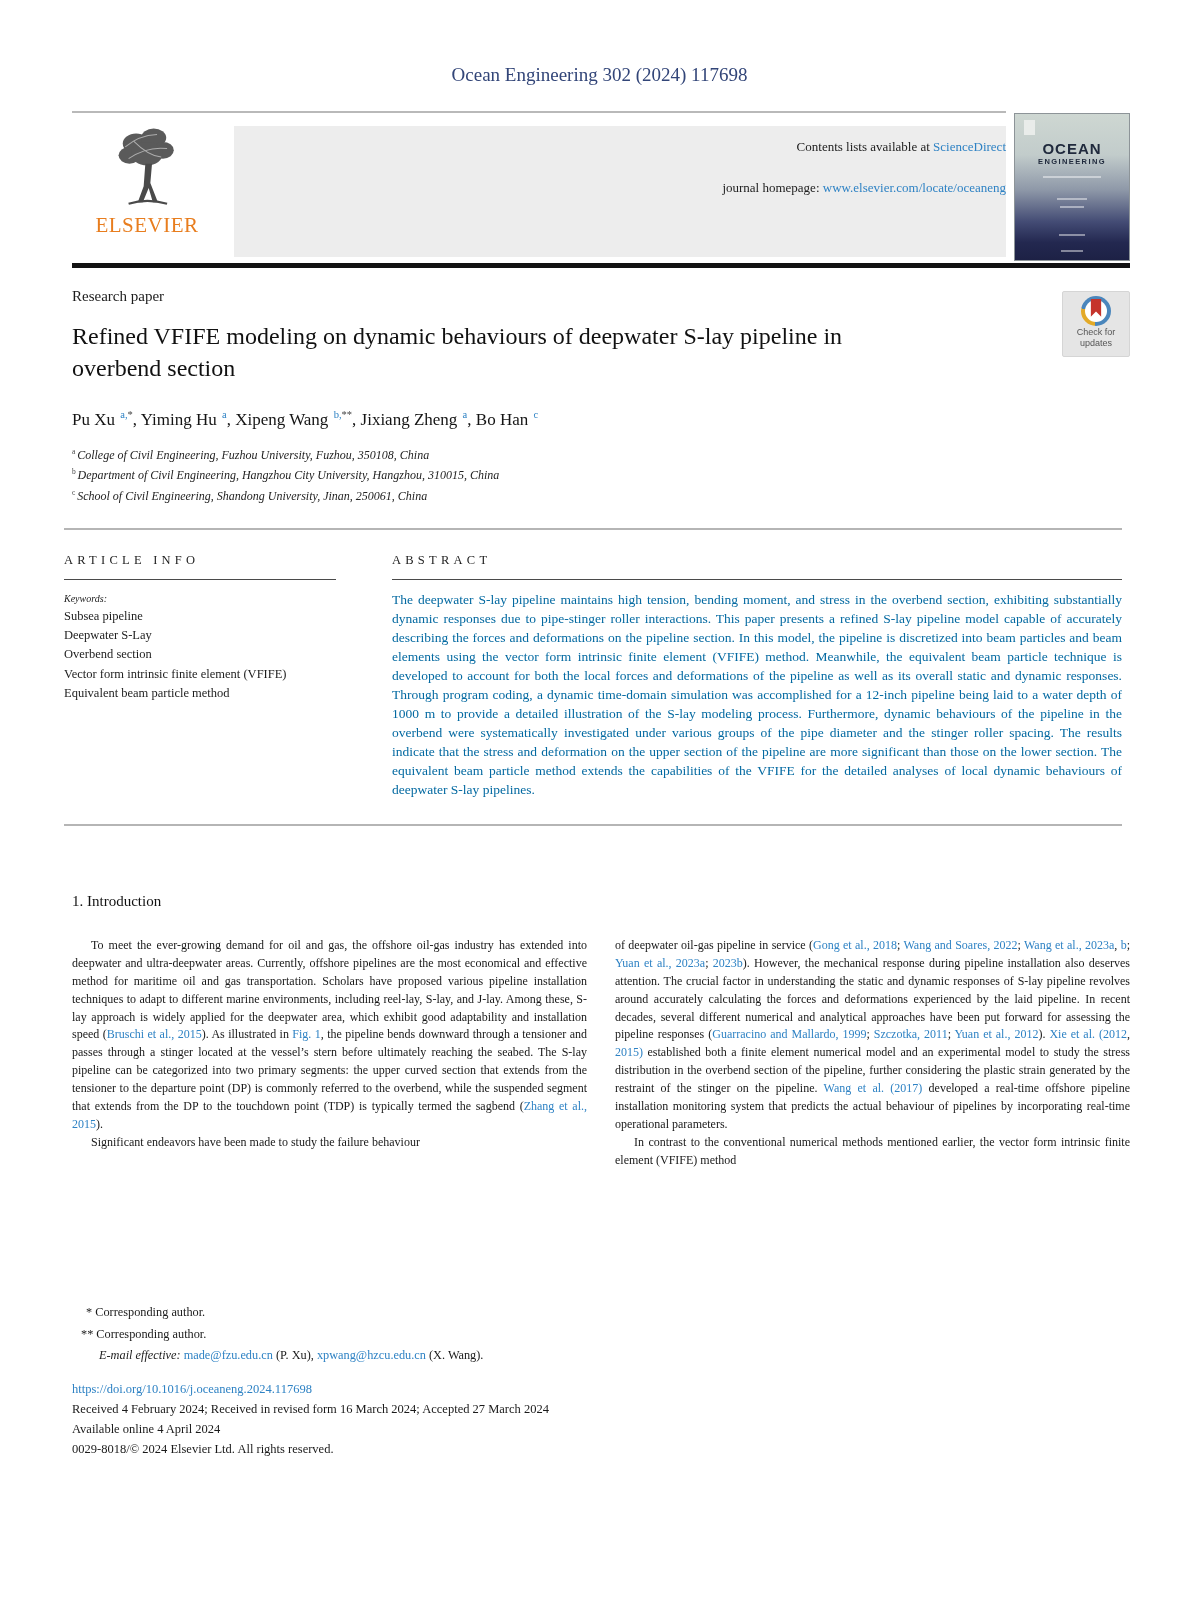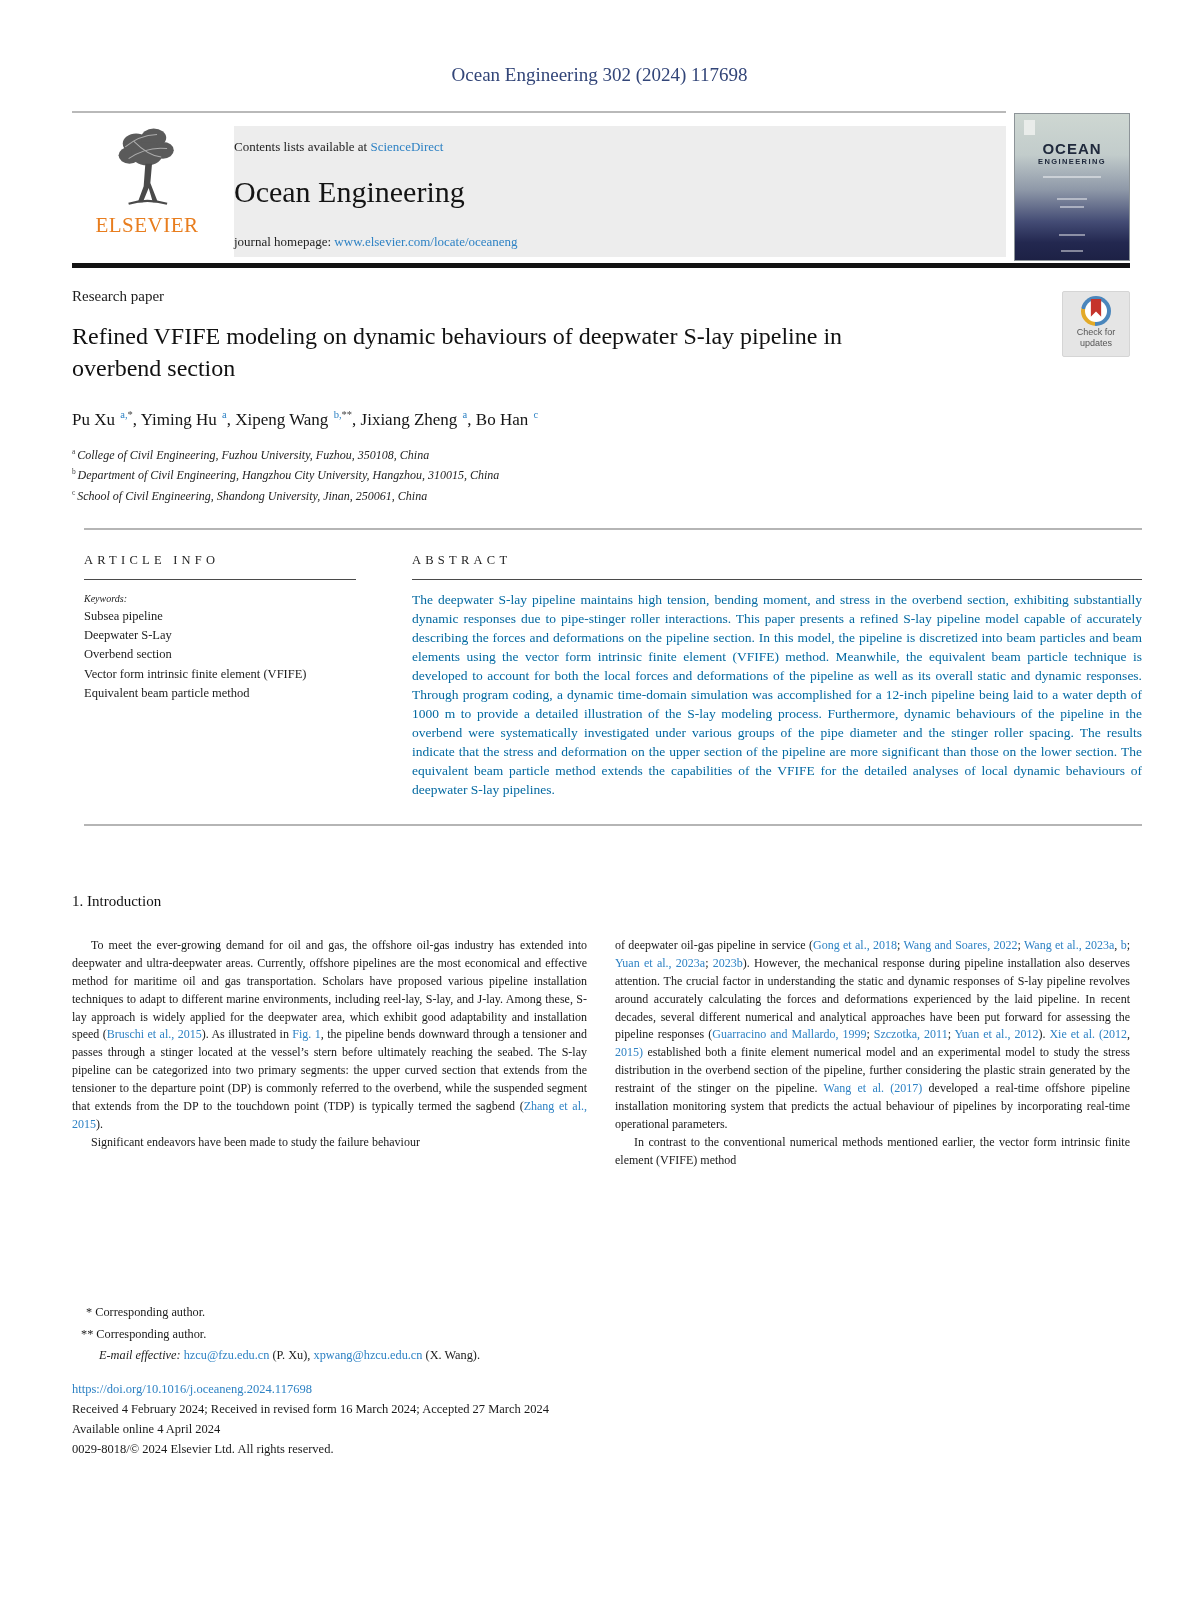--- a/index.html
+++ b/index.html
@@ -19,21 +19,21 @@
   .journal-ref { padding-top:64px; text-align:center; font-size:19px; color:#324578; }
 
   
   .masthead { position:absolute; top:111px; left:72px; width:1058px; height:148px; }
   .masthead-left { position:absolute; left:0; top:0; width:934px; border-top:2px solid #b9b9b9; }
   .masthead-row { display:flex; }
   .elsevier-logo { width:150px; padding-top:8px; text-align:center; }
   .tree-svg { width:92px; height:92px; display:block; margin:0 auto; }
   .elsevier-word { font-size:21px; color:#e87d1e; letter-spacing:0.5px; margin-top:0px; }
   .masthead-box { flex:1; margin-left:12px; margin-top:13px; height:131px; background:#ededed;
-                  text-align:left; box-sizing:border-box; padding-top:13px; }
+                  text-align:right; box-sizing:border-box; padding-top:13px; }
   .contents-line { font-size:13px; color:#222; }
   .masthead-title { font-size:30px; margin-top:20px; color:#141414; }
   .homepage-line { font-size:13px; margin-top:25px; color:#222; }
   .cover-thumb { position:absolute; right:0; top:2px; width:114px; height:146px; border:1px solid #8d9498;
     background:linear-gradient(180deg,#ced7d2 0%,#c2cccb 28%,#8e98a8 52%,#434b74 74%,#232850 88%,#1d2145 100%); }
   .cover-logo-box { position:absolute; top:6px; left:9px; width:11px; height:15px; background:#e9ecea; }
   .cover-title1 { margin-top:26px; text-align:center; font-family:"Liberation Sans",sans-serif;
                   font-weight:bold; font-size:15px; letter-spacing:1px; color:#202a3d; }
   .cover-title2 { text-align:center; font-family:"Liberation Sans",sans-serif; font-weight:bold;
                   font-size:7.5px; letter-spacing:1.4px; color:#202a3d; }
@@ -58,21 +58,21 @@
                  border:1px solid #d5d5d5; border-radius:2px; text-align:center; }
   .cm-circle { position:relative; width:30px; height:30px; margin:4px auto 1px; border-radius:50%;
     background:conic-gradient(#4a86bc 0deg 185deg, #e3aa28 185deg 280deg, #4a86bc 280deg 360deg); }
   .cm-circle::before { content:""; position:absolute; inset:4px; background:#fff; border-radius:50%; }
   .cm-circle::after { content:""; position:absolute; left:50%; top:3px; transform:translateX(-50%);
     width:11px; height:18px; background:#c5342c;
     clip-path:polygon(0 0,100% 0,100% 100%,50% 70%,0 100%); }
   .cm-text { font-family:"Liberation Sans",sans-serif; font-size:9px; color:#555; line-height:1.2; }
 
   
-  .info-section { position:absolute; top:528px; left:84px; width:1058px; }
+  .info-section { position:absolute; top:528px; left:64px; width:1058px; }
   .rule-gray { height:2px; background:#b5b5b5; }
   .ia-grid { display:flex; margin-top:23px; }
   .ia-left { width:272px; flex:none; }
   .ia-right { flex:1; margin-left:56px; }
   .ia-heading { font-size:12.5px; letter-spacing:0.34em; color:#1c1c1c; }
   .ia-underline { height:1px; background:#4a4a4a; margin-top:11px; }
   .kw-label { font-style:italic; font-size:10px; margin-top:11px; line-height:1.55; }
   .kw { font-size:12.5px; line-height:1.55; }
   .abstract-text { margin:10px 0 0; font-size:13.5px; line-height:1.41; text-align:justify; color:#0369a1; }
   .rule-bottom { margin-top:25px; }
@@ -118,21 +118,20 @@
             </g>
             <path d="M48 51 L46 78 L39 97 L45 97 L52 80 L57 97 L63 97 L54 74 L56 51 Z" fill="#4a4a4a"></path>
             <path d="M28 99 Q50 92 74 99" stroke="#4a4a4a" stroke-width="2.5" fill="none"></path>
           </svg>
           <div class="elsevier-word">ELSEVIER</div>
         </div>
         <div class="masthead-box">
           <div class="contents-line">
             <span>Contents lists available at </span><a class="lnk">ScienceDirect</a>
           </div>
-          <div class="masthead-title">Ocean Engineering</div>
           <div class="homepage-line">
             <span>journal homepage: </span><a class="lnk">www.elsevier.com/locate/oceaneng</a>
           </div>
         </div>
       </div>
     </div>
     <div class="cover-thumb">
       <div class="cover-logo-box"></div>
       <div class="cover-title1">OCEAN</div>
       <div class="cover-title2">ENGINEERING</div>
@@ -191,21 +190,21 @@
     </div>
     <div class="col col-right">
       <p class="body-p"><span>of deepwater oil-gas pipeline in service (</span><span class="seg-link">Gong et al., 2018</span><span>; </span><span class="seg-link">Wang and Soares, 2022</span><span>; </span><span class="seg-link">Wang et al., 2023a</span><span>, </span><span class="seg-link">b</span><span>; </span><span class="seg-link">Yuan et al., 2023a</span><span>; </span><span class="seg-link">2023b</span><span>). However, the mechanical response during pipeline installation also deserves attention. The crucial factor in understanding the static and dynamic responses of S-lay pipeline revolves around accurately calculating the forces and deformations experienced by the laid pipeline. In recent decades, several different numerical and analytical approaches have been put forward for assessing the pipeline responses (</span><span class="seg-link">Guarracino and Mallardo, 1999</span><span>; </span><span class="seg-link">Szczotka, 2011</span><span>; </span><span class="seg-link">Yuan et al., 2012</span><span>). </span><span class="seg-link">Xie et al. (2012</span><span>, </span><span class="seg-link">2015)</span><span> established both a finite element numerical model and an experimental model to study the stress distribution in the overbend section of the pipeline, further considering the plastic strain generated by the restraint of the stinger on the pipeline. </span><span class="seg-link">Wang et al. (2017)</span><span> developed a real-time offshore pipeline installation monitoring system that predicts the actual behaviour of pipelines by incorporating real-time operational parameters.</span></p>
       <p class="body-p indent"><span>In contrast to the conventional numerical methods mentioned earlier, the vector form intrinsic finite element (VFIFE) method</span></p>
     </div>
   </div>
 
   <div class="footnotes">
     <div class="fn fn-star">* Corresponding author.</div>
     <div class="fn fn-star2">** Corresponding author.</div>
-    <div class="fn fn-email"><span class="seg-it">E-mail effective:</span><span> </span><span class="seg-link">hzcu@fzu.edu.cn</span><span> (P. Xu), </span><span class="seg-link">xpwang@hzcu.edu.cn</span><span> (X. Wang).</span></div>
+    <div class="fn fn-email"><span class="seg-it">E-mail effective:</span><span> </span><span class="seg-link">made@fzu.edu.cn</span><span> (P. Xu), </span><span class="seg-link">xpwang@hzcu.edu.cn</span><span> (X. Wang).</span></div>
   </div>
 
   <div class="bottom-block">
     <div><a class="lnk">https://doi.org/10.1016/j.oceaneng.2024.117698</a></div>
     <div>Received 4 February 2024; Received in revised form 16 March 2024; Accepted 27 March 2024</div>
     <div>Available online 4 April 2024</div>
     <div>0029-8018/© 2024 Elsevier Ltd. All rights reserved.</div>
   </div>
 
 </div>

